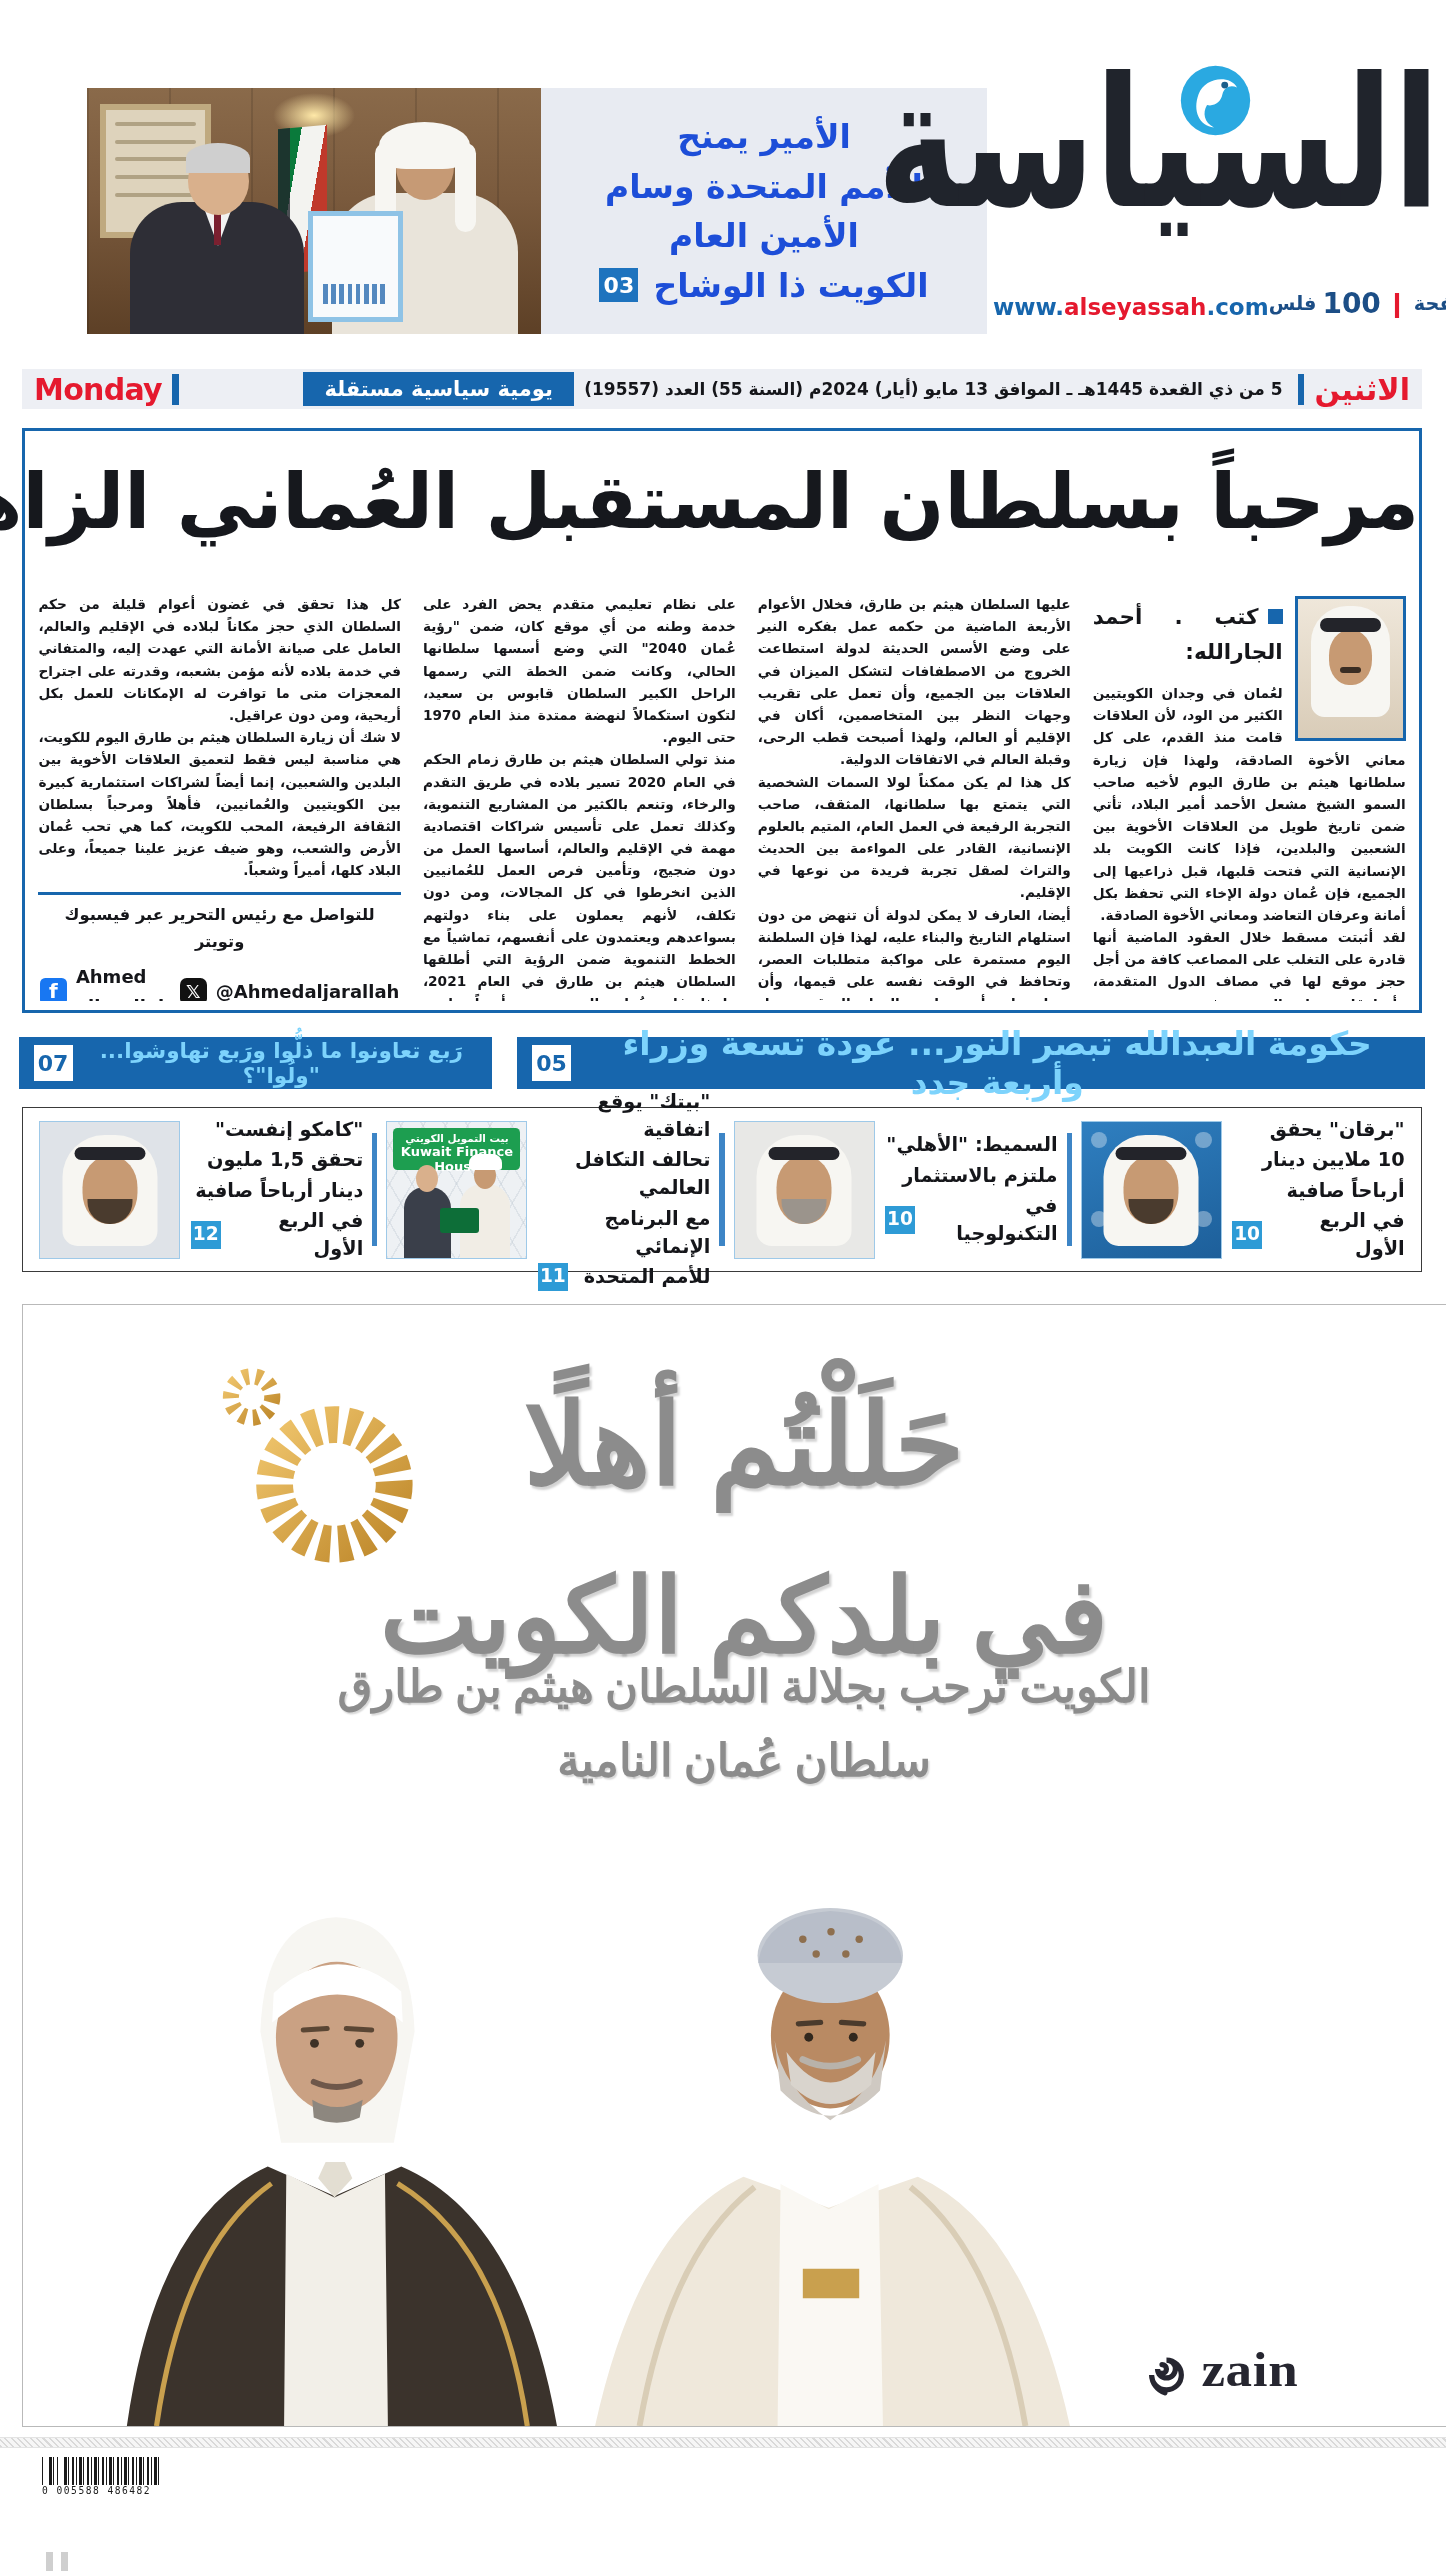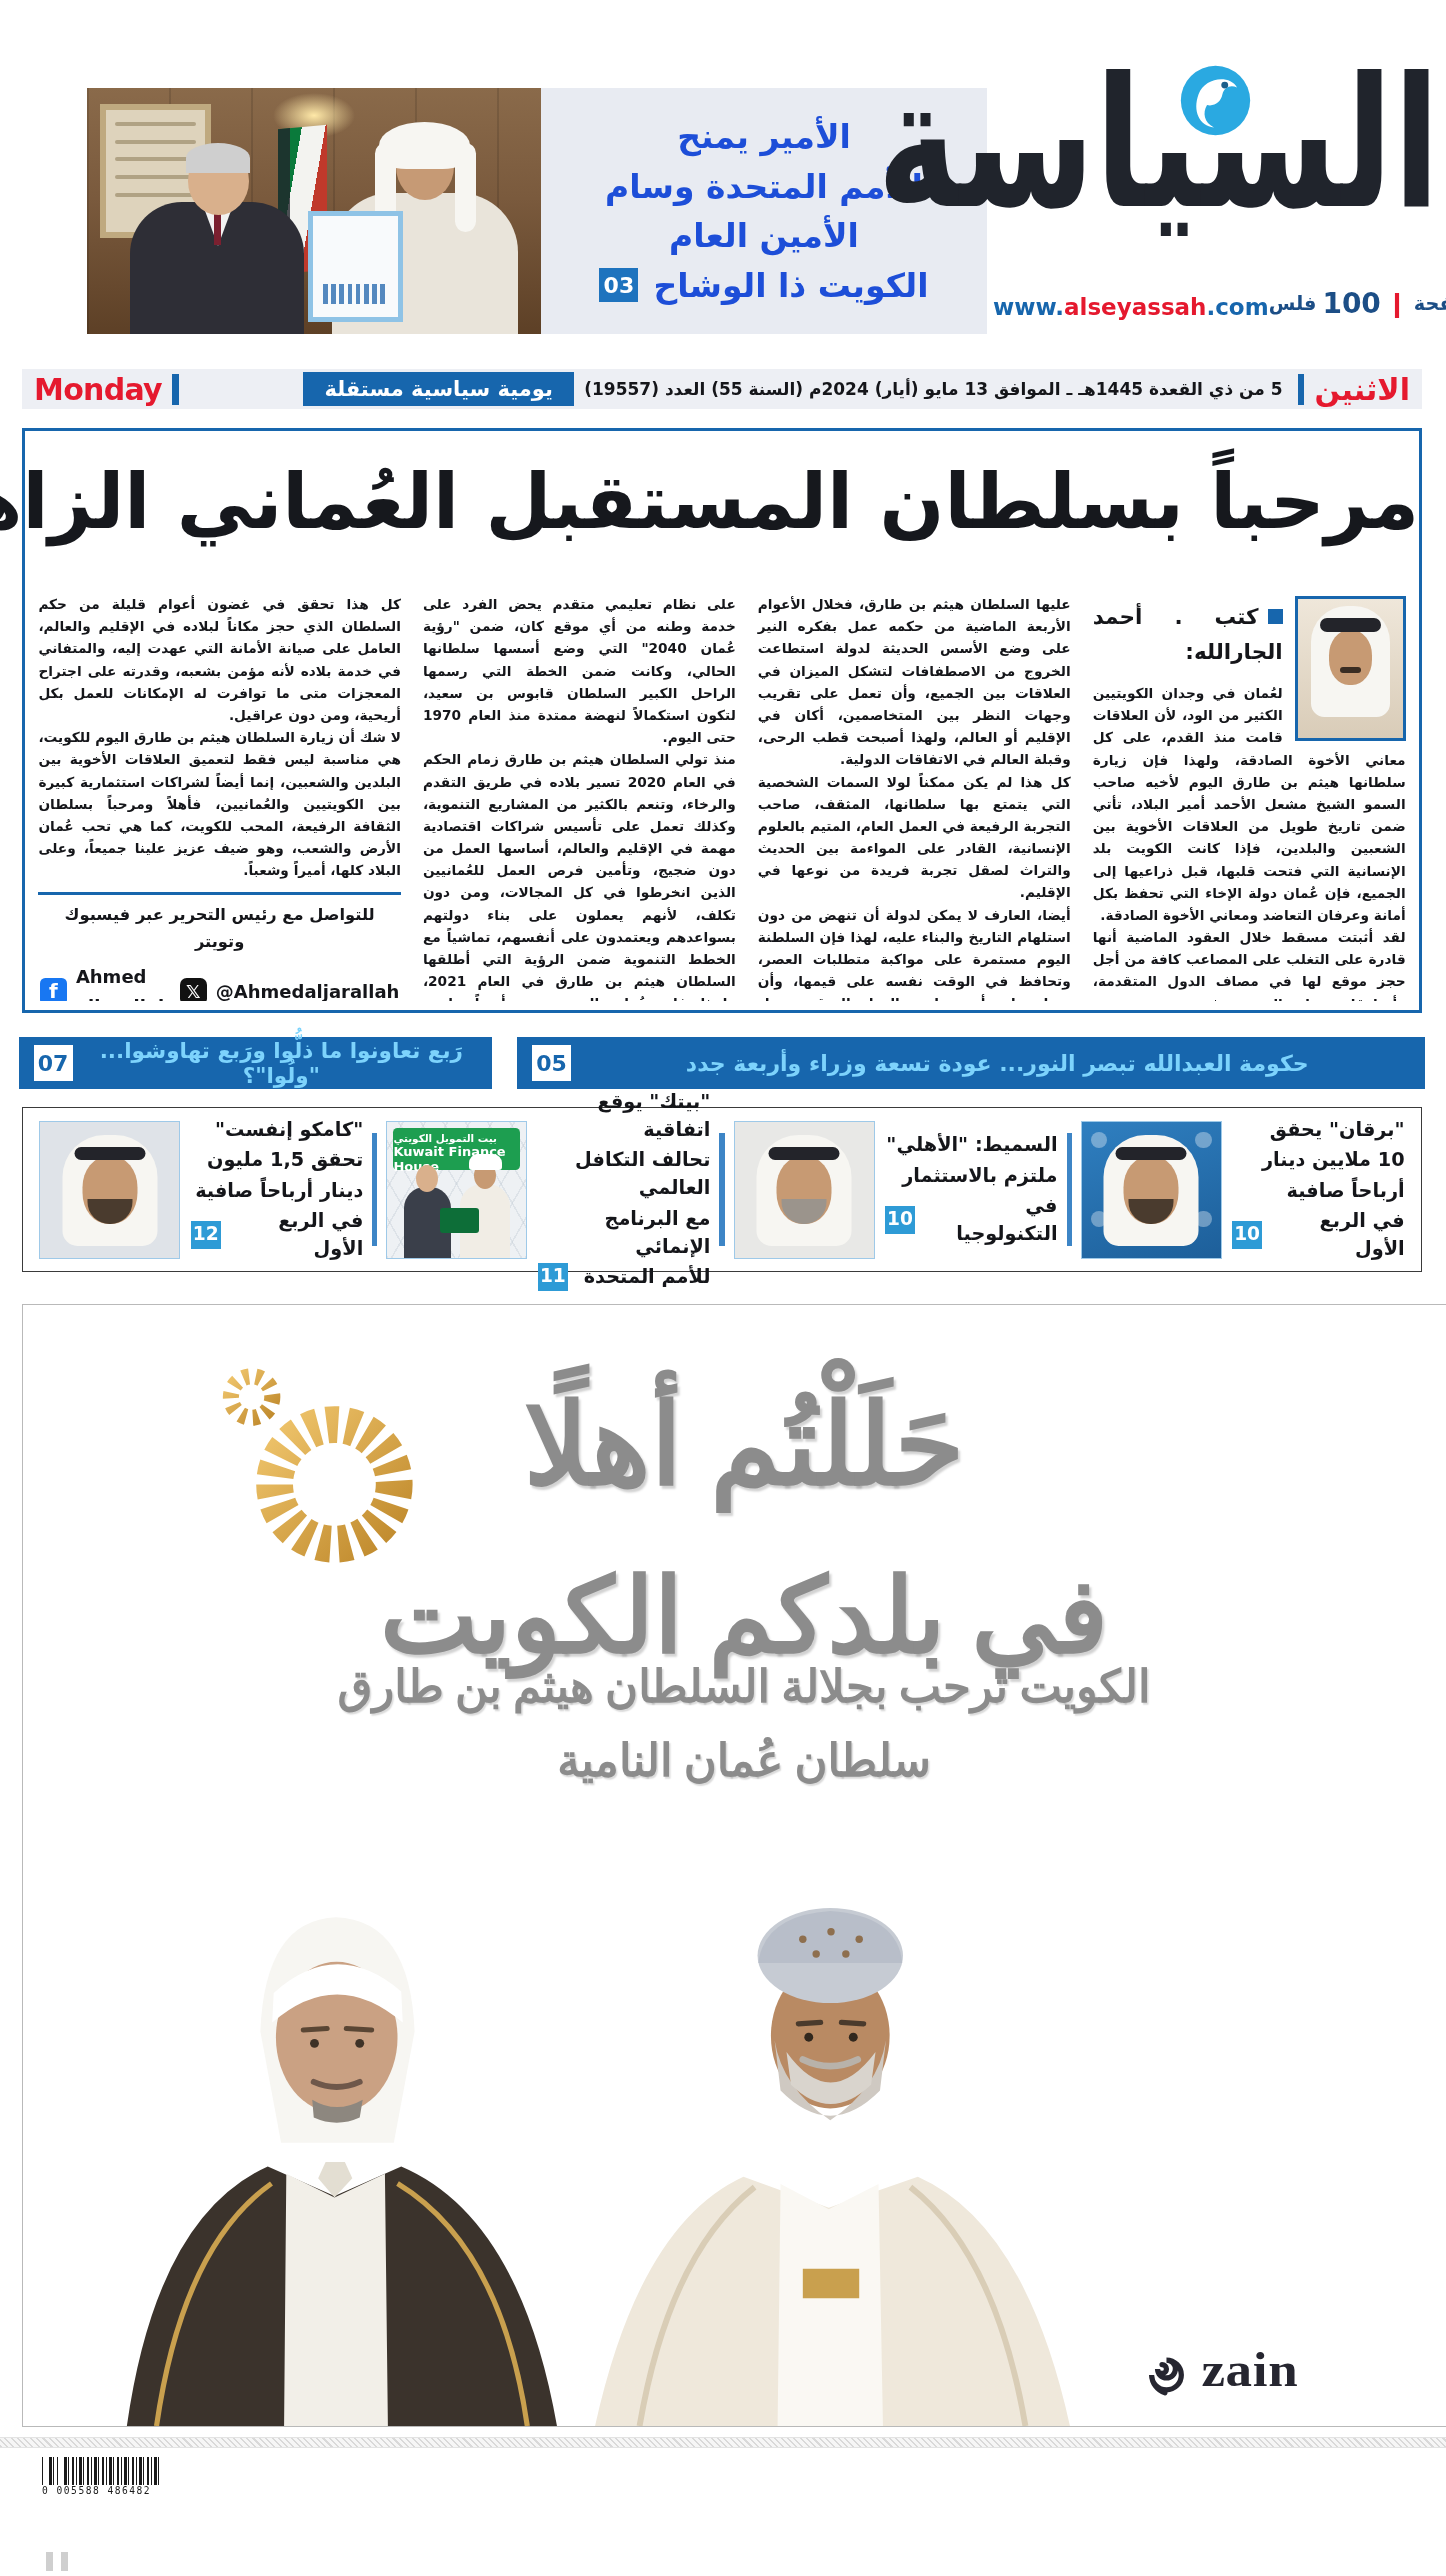--- a/index.html
+++ b/index.html
@@ -87,21 +87,21 @@
     align-items:center;justify-content:center;font-weight:bold;font-size:20px;flex:none;}
   .x-ic{width:27px;height:27px;background:#111;color:#fff;border-radius:6.7px;display:flex;
     align-items:center;justify-content:center;font-weight:bold;font-size:18px;flex:none;}
 
   
   .strip{position:absolute;top:1037px;height:52px;background:#1766ad;display:flex;align-items:center;
     direction:rtl;padding:0 15px;box-sizing:border-box;gap:13.4px;}
   .strip-right{left:517px;width:908px;}
   .strip-left{left:18.6px;width:473px;}
   .strip-text{color:#7dd3fc;font-weight:bold;flex:1;text-align:center;}
-  .strip-right .strip-text{font-size:22px;}
+  .strip-right .strip-text{font-size:33px;}
   .strip-left .strip-text{font-size:21.5px;}
   .strip-badge{background:#fff;color:#1766ad;font-weight:bold;font-size:22px;width:39px;height:36px;
     display:flex;align-items:center;justify-content:center;flex:none;}
 
   
   .teasers{position:absolute;left:22px;top:1107px;width:1400px;height:165px;border:1.5px solid #3a3a3a;
     box-sizing:border-box;background:#fff;display:flex;direction:rtl;align-items:center;padding:0 7.4px;}
   .tz{flex:1;display:flex;direction:rtl;align-items:center;gap:10.4px;padding:0 9px;height:141px;}
   .tz-div{width:5.2px;height:113px;background:#3d85c6;flex:none;}
   .tz-text{flex:1;display:flex;flex-direction:column;justify-content:center;gap:2.2px;
@@ -119,21 +119,21 @@
     border-radius:0 0 22px 22px;background:#4a3b2e;}
   .ph-beard.gray{background:#9b948c;}
   .tz-photo.p1{background:linear-gradient(160deg,#2f7fc0,#1d5f9a);}
   .tz-photo.p2{background:#e8e8e6;}
   .tz-photo.p4{background:#dfe3e8;}
   .tz-photo .dot{position:absolute;width:16.3px;height:16.3px;border-radius:50%;background:rgba(255,255,255,.35);}
   .tz-photo.p3{background:
     repeating-linear-gradient(60deg,rgba(190,200,210,.35) 0 1.5px,transparent 1.5px 19.3px),
     repeating-linear-gradient(-60deg,rgba(190,200,210,.35) 0 1.5px,transparent 1.5px 19.3px),#eef1f4;}
   .kfh-sign{position:absolute;left:6px;top:6px;right:6px;height:42px;background:#1d9e50;border-radius:4.5px;
-    color:#fff;direction:rtl;text-align:left;padding-top:4.5px;box-sizing:border-box;}
+    color:#fff;direction:rtl;text-align:center;padding-top:4.5px;box-sizing:border-box;}
   .kfh-sign .l1{font-size:10.4px;font-weight:bold;}
   .kfh-sign .l2{font-size:13px;font-weight:bold;direction:ltr;}
   .p3 .suitman{position:absolute;left:16.3px;bottom:0;width:47px;height:71px;background:#3a3f4a;border-radius:21px 21px 0 0;}
   .p3 .suitman::before{content:"";position:absolute;left:12.6px;top:-22px;width:22px;height:27px;border-radius:50%;background:#d9b08c;}
   .p3 .whiteman{position:absolute;right:16.3px;bottom:0;width:50px;height:74px;background:#f1ede5;border-radius:22px 22px 0 0;}
   .p3 .whiteman::before{content:"";position:absolute;left:14px;top:-22px;width:22px;height:27px;border-radius:50%;background:#c79a73;}
   .p3 .whiteman::after{content:"";position:absolute;left:9px;top:-30px;width:33px;height:16.3px;border-radius:9px 9px 3px 3px;background:#fff;}
   .p3 .folder{position:absolute;left:53px;bottom:25px;width:39px;height:25px;background:#0d6e38;border-radius:3px;}
 
   

